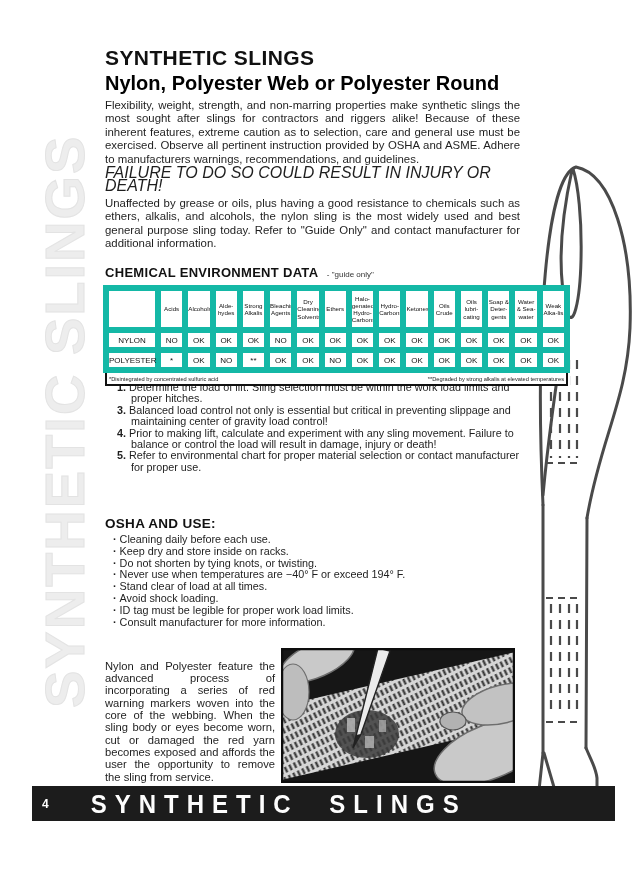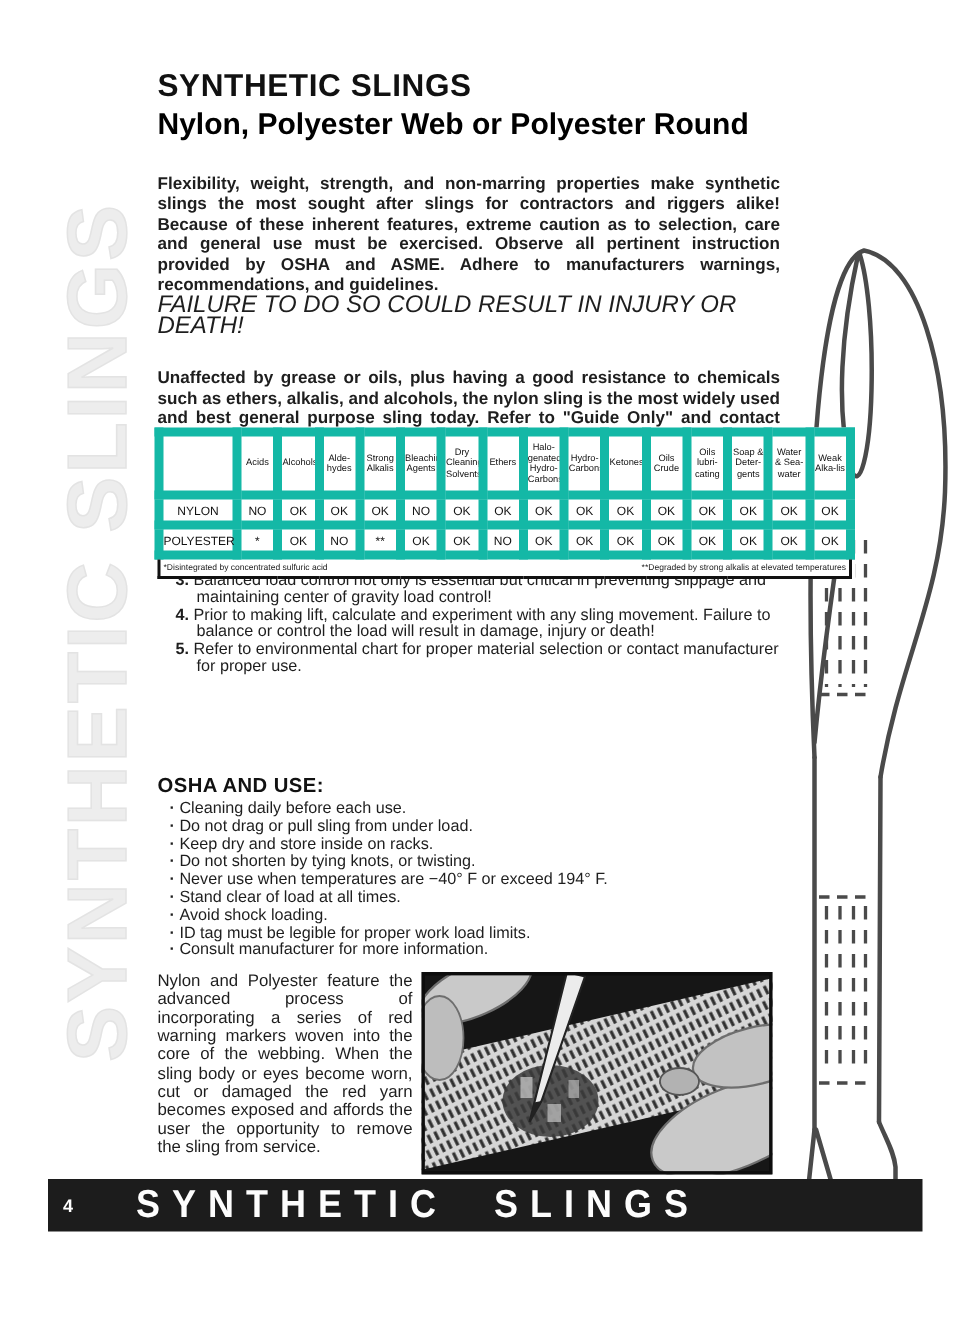--- a/index.html
+++ b/index.html
@@ -10,21 +10,21 @@
   .watermark{position:absolute;left:32px;top:708px;width:670px;
              transform:rotate(-90deg);transform-origin:0 0;
              font-size:56px;font-weight:bold;letter-spacing:2px;
              color:#ededed;-webkit-text-stroke:1px #e3e3e3;white-space:nowrap;z-index:0;}
 
   
   .main{position:absolute;left:105px;top:46px;width:415px;z-index:2;}
   h1.title{margin:0;font-size:21px;font-weight:bold;letter-spacing:.4px;color:#111;}
   h2.subtitle{margin:2px 0 0;font-size:20px;font-weight:bold;color:#000000;}
   p.body{margin:0;font-size:11.4px;line-height:13.4px;text-align:justify;color:#1e1e1e;}
-  p.mt{margin-top:22px;font-weight:bold;}
+  p.mt{margin-top:4px;}
   p.warning{margin:0;font-size:16px;line-height:13.4px;font-style:italic;color:#1e1e1e;}
   .chem-heading-row{margin-top:13px;white-space:nowrap;}
   .h3{font-size:13px;font-weight:bold;letter-spacing:.3px;color:#111;}
   .note{font-size:8px;color:#333;margin-left:4px;}
 
   
   .table-wrap{position:absolute;left:103px;top:285px;width:467px;background:#fff;z-index:3;}
   table.chem{border-collapse:collapse;table-layout:fixed;width:467px;border:2px solid #111;}
   table.chem th,table.chem td{border:6px solid #14b8a6;}
   table.chem th{font-size:6.2px;font-weight:normal;text-align:center;vertical-align:middle;
@@ -42,21 +42,21 @@
   ol.sel{list-style:none;margin:0;padding:0 0 0 12px;}
   ol.sel li{font-size:10.8px;line-height:11.4px;padding-left:14px;text-indent:-14px;
             text-align:left;color:#1e1e1e;}
   ol.sel .num{font-weight:bold;}
   ul.care{list-style:none;margin:0;padding:0 0 0 8px;}
   ul.care li{font-size:10.8px;line-height:11.8px;padding-left:8px;text-indent:-8px;color:#1e1e1e;}
   ul.care li::before{content:"· ";font-weight:bold;}
 
   
   .bottom{position:absolute;left:105px;top:648px;width:412px;display:flex;gap:6px;
-          align-items:flex-start;z-index:2;}
+          align-items:flex-end;z-index:2;}
   .bottom p.body{width:170px;font-size:11.2px;line-height:12.35px;}
   svg.photo{flex:0 0 auto;display:block;}
 
   
   svg.sling{position:absolute;left:530px;top:160px;z-index:1;}
 
   
   .footer-bar{position:absolute;left:32px;top:786px;width:583px;height:35px;background:#1c1c1c;
               z-index:4;display:flex;align-items:center;}
   .pagenum{color:#fff;font-size:12px;font-weight:bold;margin-left:10px;}
@@ -169,31 +169,31 @@
             <td colspan="8" class="fn">*Disintegrated by concentrated sulfuric acid</td>
             <td colspan="8" class="fn right">**Degraded by strong alkalis at elevated temperatures</td>
           </tr>
         </tfoot>
       </table>
   </div>
 
   <div class="section" style="top:364px;">
     <div class="sec-heading">SELECTION/CONSIDERATIONS:</div>
     <ol class="sel" id="selection-list">
+        <li><span class="num">1. </span>Determine the load of lift.  Sling selection must be within the work load limits and proper hitches.</li>
         <li><span class="num">3. </span>Balanced load control not only is essential but critical in preventing slippage and maintaining center of gravity load control!</li>
         <li><span class="num">4. </span>Prior to making lift, calculate and experiment with any sling movement. Failure to balance or control the load will result in damage, injury or death!</li>
         <li><span class="num">5. </span>Refer to environmental chart for proper material selection or contact manufacturer for proper use.</li>
       </ol>
   </div>
 
   <div class="section" style="top:516px;">
     <div class="sec-heading">OSHA AND USE:</div>
     <ul class="care" id="care-list">
         <li>Cleaning daily before each use.</li>
-        <li>Do not drag or pull sling from under load.</li>
         <li>Keep dry and store inside on racks.</li>
         <li>Do not shorten by tying knots, or twisting.</li>
         <li>Never use when temperatures are −40° F or exceed 194° F.</li>
         <li>Stand clear of load at all times.</li>
         <li>Avoid shock loading.</li>
         <li>ID tag must be legible for proper work load limits.</li>
         <li>Consult manufacturer for more information.</li>
       </ul>
   </div>
 

